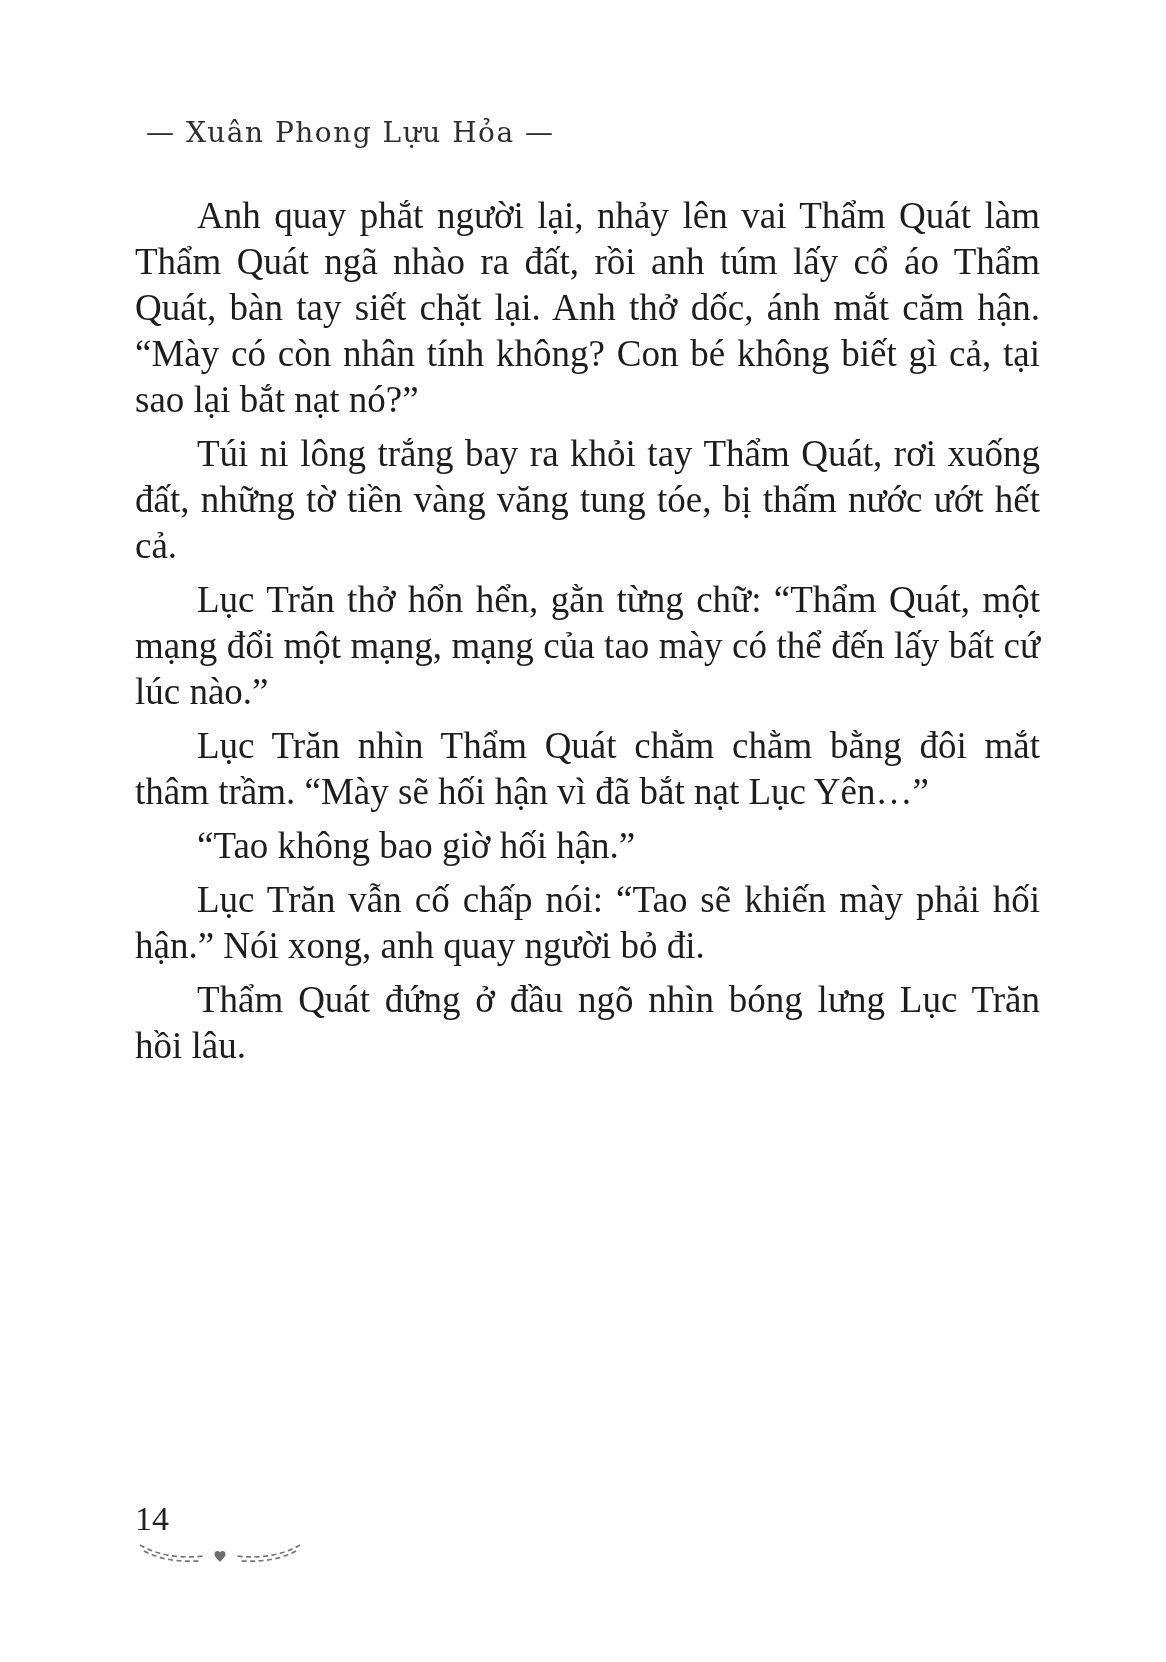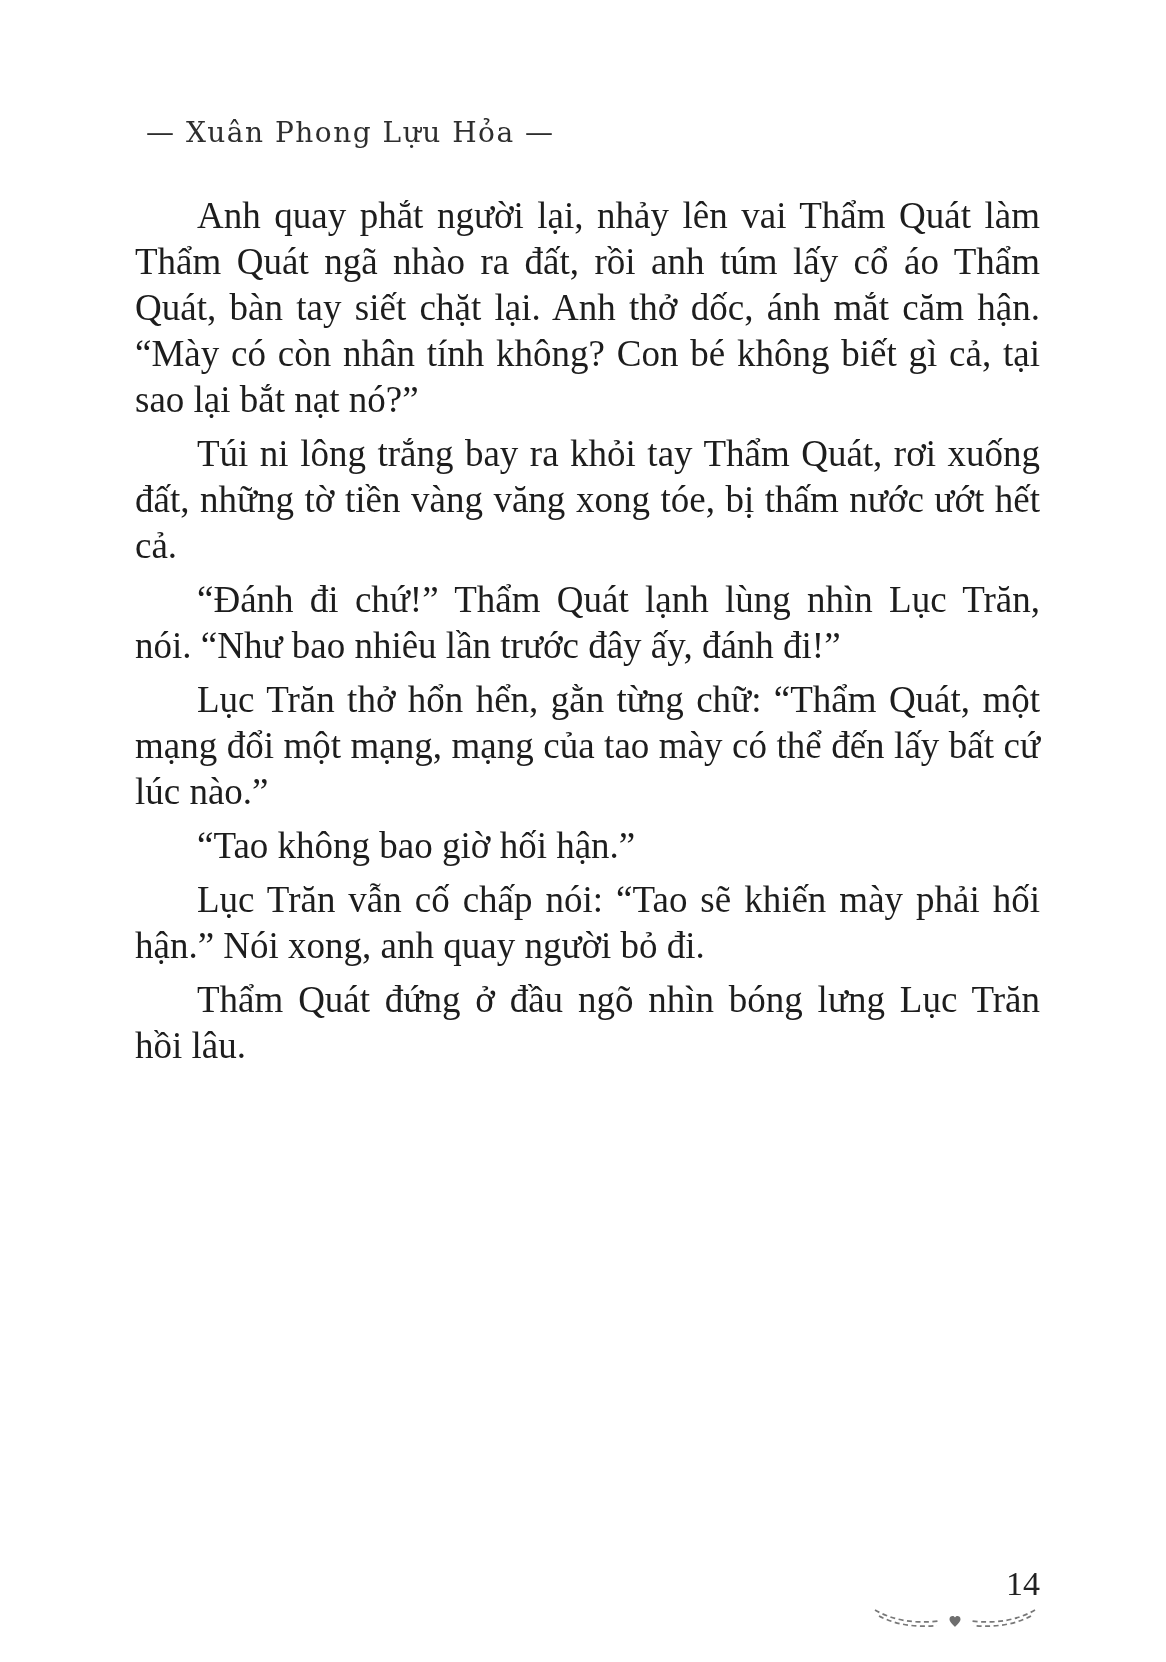--- a/index.html
+++ b/index.html
@@ -36,46 +36,46 @@
     text-align: justify;
     text-justify: inter-word;
   }
   .body-text p {
     margin: 0 0 8px 0;
     text-indent: 62px;
   }
   .footer {
     position: absolute;
     left: 135px;
-    top: 1567px;
+    top: 1502px;
     width: 905px;
-    text-align: right;
+    text-align: left;
   }
   .page-number {
     font-size: 34px;
     color: #222222;
     line-height: 1;
   }
   .flourish {
     margin-top: 6px;
     line-height: 0;
   }
 </style>
 </head>
 <body>
 
 <div class="page">
 
   <div class="running-header">— Xuân Phong Lựu Hỏa —</div>
 
   <div class="body-text">
     <p>Anh quay phắt người lại, nhảy lên vai Thẩm Quát làm Thẩm Quát ngã nhào ra đất, rồi anh túm lấy cổ áo Thẩm Quát, bàn tay siết chặt lại. Anh thở dốc, ánh mắt căm hận. “Mày có còn nhân tính không? Con bé không biết gì cả, tại sao lại bắt nạt nó?”</p>
-    <p>Túi ni lông trắng bay ra khỏi tay Thẩm Quát, rơi xuống đất, những tờ tiền vàng văng xong tóe, bị thấm nước ướt hết cả.</p>
-    <p>“Đánh đi chứ!” Thẩm Quát lạnh lùng nhìn Lục Trăn, nói. “Như bao nhiêu lần trước đây ấy, đánh đi!”</p>
+    <p>Túi ni lông trắng bay ra khỏi tay Thẩm Quát, rơi xuống đất, những tờ tiền vàng văng tung tóe, bị thấm nước ướt hết cả.</p>
     <p>Lục Trăn thở hổn hển, gằn từng chữ: “Thẩm Quát, một mạng đổi một mạng, mạng của tao mày có thể đến lấy bất cứ lúc nào.”</p>
+    <p>Lục Trăn nhìn Thẩm Quát chằm chằm bằng đôi mắt thâm trầm. “Mày sẽ hối hận vì đã bắt nạt Lục Yên…”</p>
     <p>“Tao không bao giờ hối hận.”</p>
     <p>Lục Trăn vẫn cố chấp nói: “Tao sẽ khiến mày phải hối hận.” Nói xong, anh quay người bỏ đi.</p>
     <p>Thẩm Quát đứng ở đầu ngõ nhìn bóng lưng Lục Trăn hồi lâu.</p>
   </div>
 
   <div class="footer">
     <div class="page-number">14</div>
     <div class="flourish">
       <svg width="170" height="24" viewBox="0 0 170 24">
         <g fill="none" stroke="#787878" stroke-width="1.7" stroke-dasharray="5,3.5">

